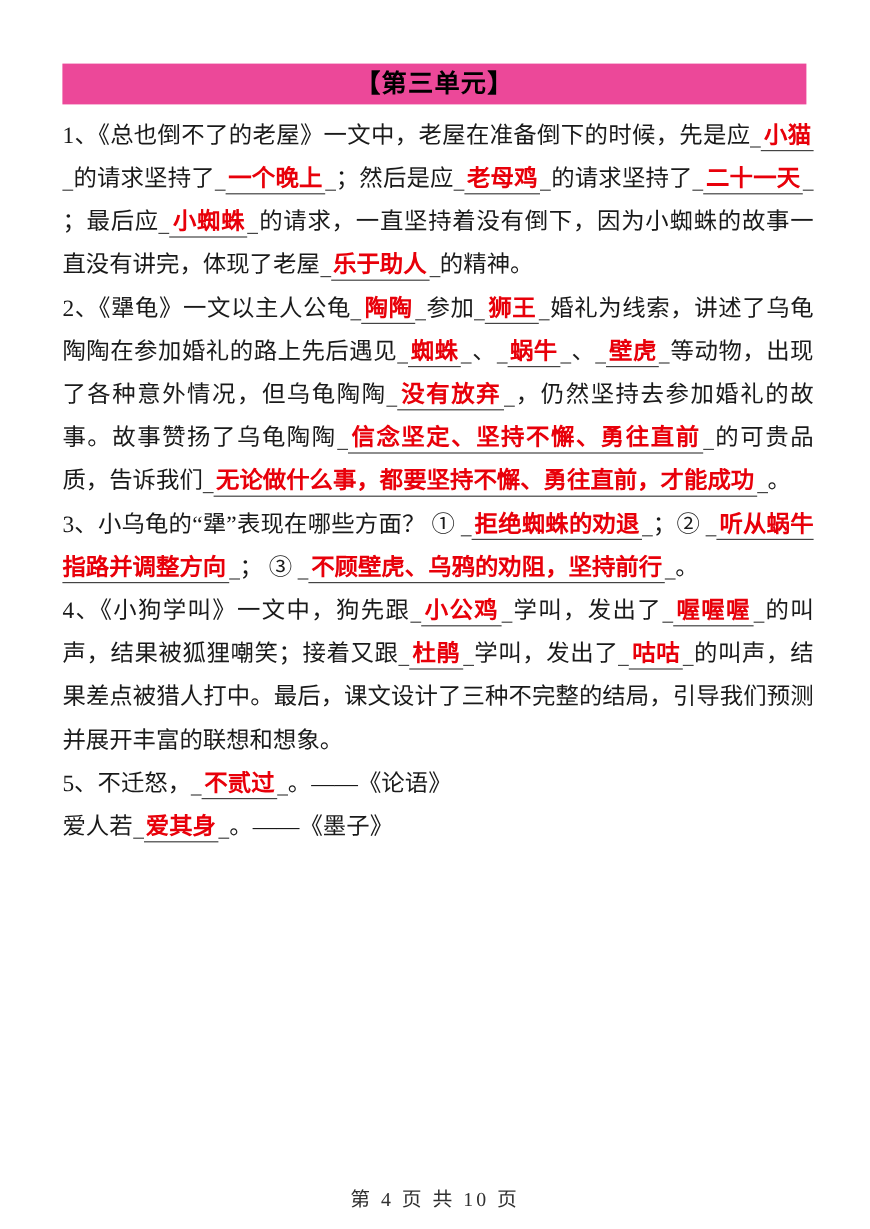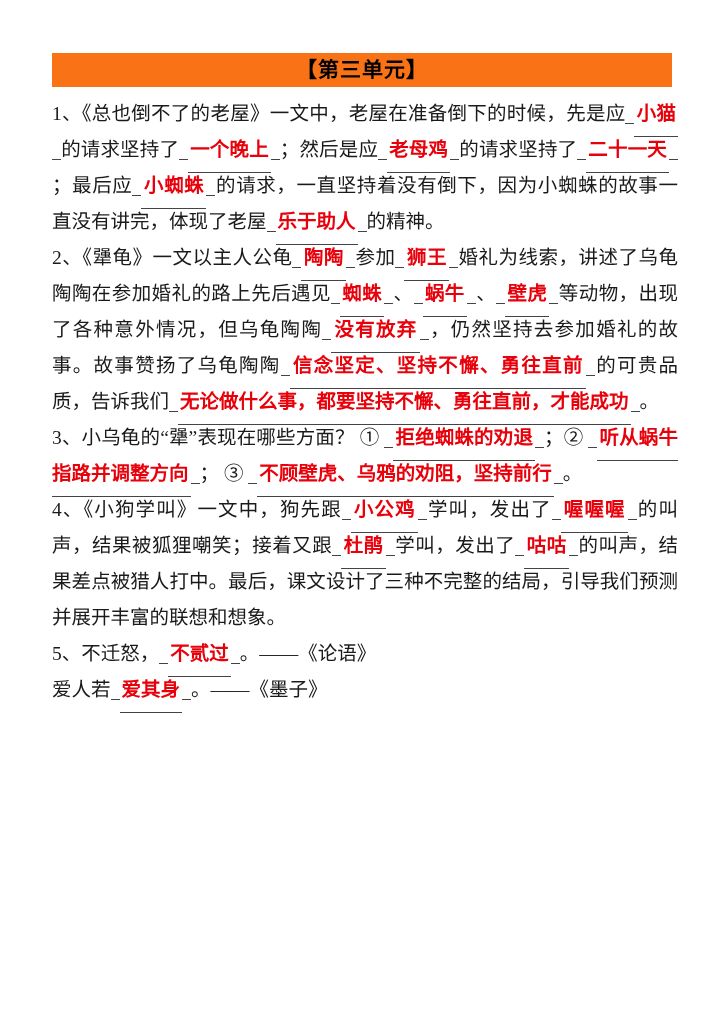--- a/index.html
+++ b/index.html
@@ -18,21 +18,21 @@
   }
   .page {
     position: relative;
     width: 725px;
     height: 1024px;
     box-sizing: border-box;
     padding: 53px 47px 0 52px;
   }
   
   .title-banner {
-    background: #f97316;
+    background: #ec4899;
     width: 620px;
     height: 34px;
     line-height: 34px;
     text-align: center;
     font-size: 21px;
     font-weight: bold;
     letter-spacing: 1px;
     color: #000000;
     margin: 0 0 9px 0;
   }
@@ -48,21 +48,21 @@
   .para {
     margin: 0;
     padding: 0;
     text-indent: 0;
   }
   
   .ans {
     color: #e8000a;
     font-weight: bold;
     border-bottom: 1.6px solid #444444;
-    padding: 0 2px 12px 2px;
+    padding: 0 2px 1px 2px;
     text-decoration: none;
     white-space: normal;
   }
   
   .rule-lead {
     border-bottom: 1.6px solid #444444;
     display: inline-block;
     width: 9px;
     height: 17px;
     vertical-align: -4px;
@@ -89,14 +89,15 @@
 
   <div class="body-text" id="body-root">
       <p class="para"><span>1、</span><span>《总也倒不了的老屋》一文中，老屋在准备倒下的时候，先是应</span><span class="rule-lead"></span><span class="ans">小猫</span><span class="rule-lead"></span><span>的请求坚持了</span><span class="rule-lead"></span><span class="ans">一个晚上</span><span class="rule-lead"></span><span>；然后是应</span><span class="rule-lead"></span><span class="ans">老母鸡</span><span class="rule-lead"></span><span>的请求坚持了</span><span class="rule-lead"></span><span class="ans">二十一天</span><span class="rule-lead"></span><span>；最后应</span><span class="rule-lead"></span><span class="ans">小蜘蛛</span><span class="rule-lead"></span><span>的请求，一直坚持着没有倒下，因为小蜘蛛的故事一直没有讲完，体现了老屋</span><span class="rule-lead"></span><span class="ans">乐于助人</span><span class="rule-lead"></span><span>的精神。</span></p>
       <p class="para"><span>2、</span><span>《犟龟》一文以主人公龟</span><span class="rule-lead"></span><span class="ans">陶陶</span><span class="rule-lead"></span><span>参加</span><span class="rule-lead"></span><span class="ans">狮王</span><span class="rule-lead"></span><span>婚礼为线索，讲述了乌龟陶陶在参加婚礼的路上先后遇见</span><span class="rule-lead"></span><span class="ans">蜘蛛</span><span class="rule-lead"></span><span>、</span><span class="rule-lead"></span><span class="ans">蜗牛</span><span class="rule-lead"></span><span>、</span><span class="rule-lead"></span><span class="ans">壁虎</span><span class="rule-lead"></span><span>等动物，出现了各种意外情况，但乌龟陶陶</span><span class="rule-lead"></span><span class="ans">没有放弃</span><span class="rule-lead"></span><span>，仍然坚持去参加婚礼的故事。故事赞扬了乌龟陶陶</span><span class="rule-lead"></span><span class="ans">信念坚定、坚持不懈、勇往直前</span><span class="rule-lead"></span><span>的可贵品质，告诉我们</span><span class="rule-lead"></span><span class="ans">无论做什么事，都要坚持不懈、勇往直前，才能成功</span><span class="rule-lead"></span><span>。</span></p>
       <p class="para"><span>3、</span><span>小乌龟的“犟”表现在哪些方面？ ① </span><span class="rule-lead"></span><span class="ans">拒绝蜘蛛的劝退</span><span class="rule-lead"></span><span>；② </span><span class="rule-lead"></span><span class="ans">听从蜗牛指路并调整方向</span><span class="rule-lead"></span><span>； ③ </span><span class="rule-lead"></span><span class="ans">不顾壁虎、乌鸦的劝阻，坚持前行</span><span class="rule-lead"></span><span>。</span></p>
       <p class="para"><span>4、</span><span>《小狗学叫》一文中，狗先跟</span><span class="rule-lead"></span><span class="ans">小公鸡</span><span class="rule-lead"></span><span>学叫，发出了</span><span class="rule-lead"></span><span class="ans">喔喔喔</span><span class="rule-lead"></span><span>的叫声，结果被狐狸嘲笑；接着又跟</span><span class="rule-lead"></span><span class="ans">杜鹃</span><span class="rule-lead"></span><span>学叫，发出了</span><span class="rule-lead"></span><span class="ans">咕咕</span><span class="rule-lead"></span><span>的叫声，结果差点被猎人打中。最后，课文设计了三种不完整的结局，引导我们预测并展开丰富的联想和想象。</span></p>
       <p class="para"><span>5、</span><span>不迁怒，</span><span class="rule-lead"></span><span class="ans">不贰过</span><span class="rule-lead"></span><span>。——《论语》</span></p>
       <p class="para"><span>爱人若</span><span class="rule-lead"></span><span class="ans">爱其身</span><span class="rule-lead"></span><span>。——《墨子》</span></p>
     </div>
 
+  <div class="footer">第 4 页 共 10 页</div>
 
 </div>
 
 </body></html>

